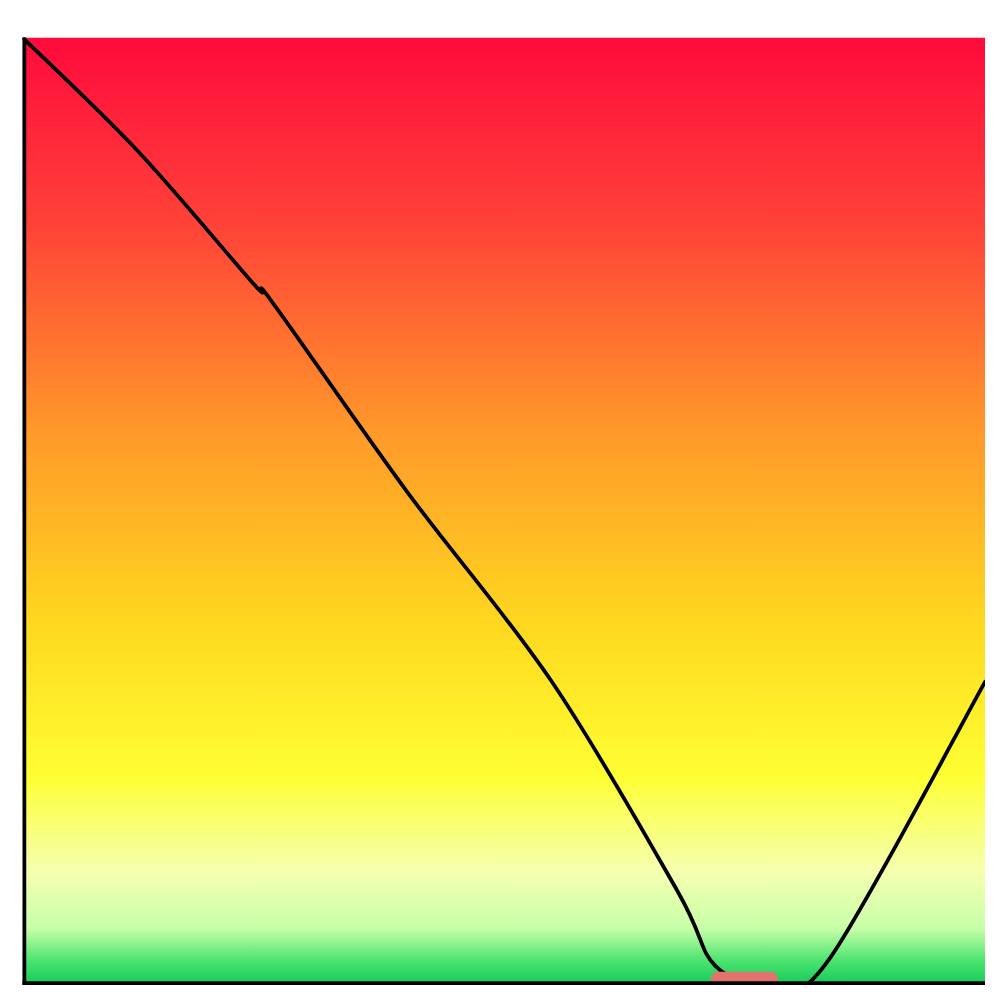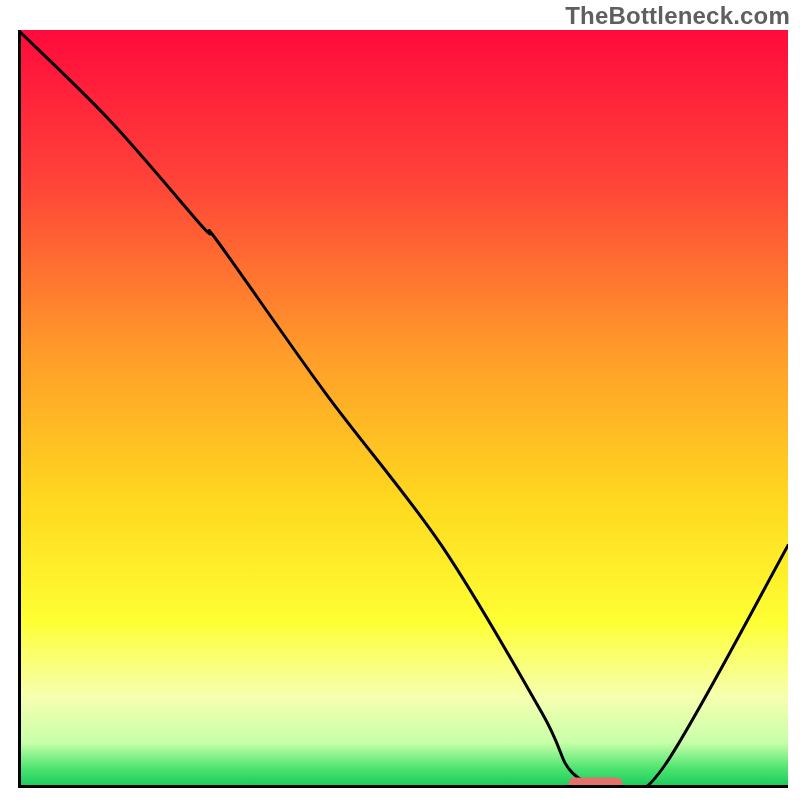--- a/index.html
+++ b/index.html
@@ -48,21 +48,20 @@
     box-sizing: border-box;
     border-left: 3px solid #000;
     border-bottom: 3px solid #000;
     pointer-events: none;
   }
 </style>
 </head>
 <body>
 
 <div class="frame">
-  <div class="watermark">TheBottleneck.com</div>
 
   <div class="plot">
     <svg viewBox="0 0 770 758" preserveAspectRatio="none">
       <defs>
         <linearGradient id="bg-grad" x1="0" y1="0" x2="0" y2="1">
         <stop offset="0%" stop-color="#ff0a3c"></stop>
             <stop offset="20%" stop-color="#ff4338"></stop>
             <stop offset="42%" stop-color="#ff9a2a"></stop>
             <stop offset="62%" stop-color="#ffd81f"></stop>
             <stop offset="78%" stop-color="#feff33"></stop>

